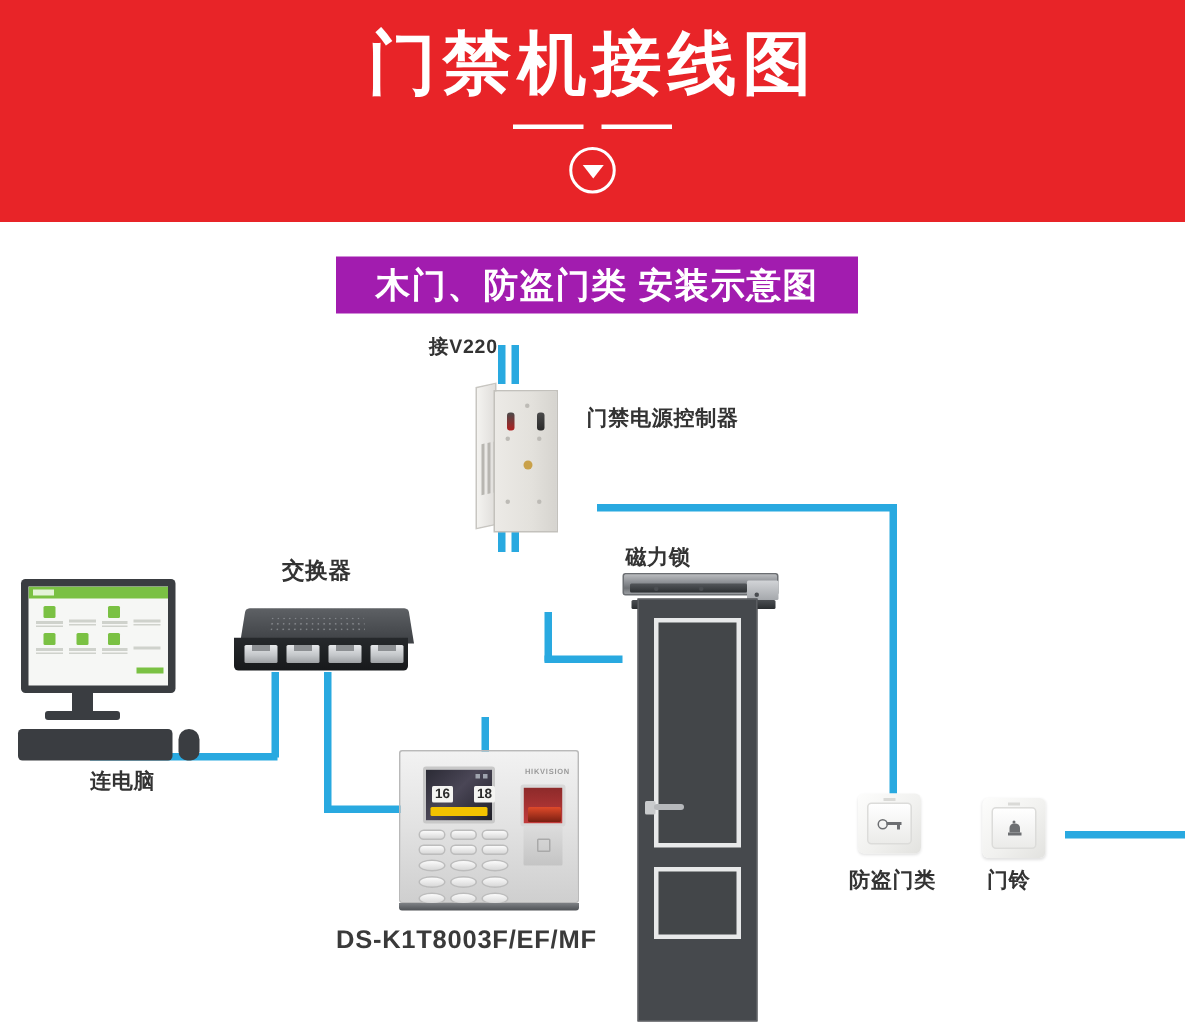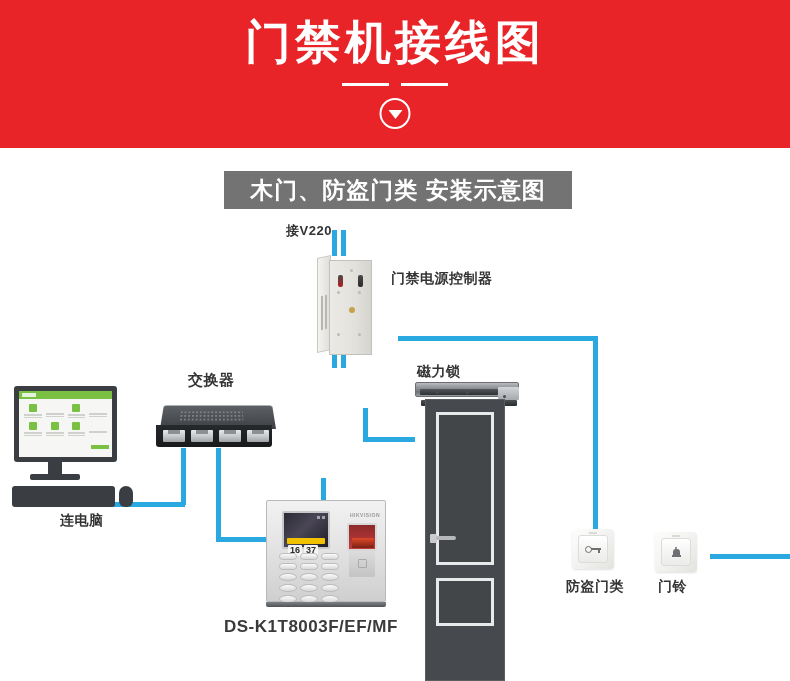--- a/index.html
+++ b/index.html
@@ -61,21 +61,21 @@
     border-right: 7px solid transparent;
     border-top: 9px solid #ffffff;
     margin-top: 1px;
   }
 
   
   .subtitle-banner {
     position: absolute;
     left: 224px; top: 171px;
     width: 348px; height: 38px;
-    background: #737373;
+    background: #a21caf;
     color: #ffffff;
     font-size: 23px;
     font-weight: bold;
     letter-spacing: 1px;
     display: flex;
     align-items: center;
     justify-content: center;
     white-space: nowrap;
   }
 
@@ -348,22 +348,21 @@
     left: 15px; top: 10px;
     width: 48px; height: 38px;
     background: linear-gradient(135deg, #2b2b35 0%, #4a4656 45%, #1f1f28 100%);
     border: 2px solid #c8c8c8;
     border-radius: 2px;
   }
   .term-time {
     position: absolute;
     left: 4px; top: 11px;
     display: flex;
-    gap: 2px;
-    margin-top: 21px;
+    gap: 14px;
   }
   .term-digit {
     background: #f4f4f2;
     color: #2a2a2a;
     font-size: 9px;
     font-weight: bold;
     line-height: 11px;
     padding: 0 2px;
     border-radius: 1px;
     font-family: "Liberation Sans", sans-serif;
@@ -666,21 +665,21 @@
   </div>
 
   <div class="terminal">
     <div class="term-screen">
       <div class="term-leds">
         <div class="term-led"></div>
         <div class="term-led"></div>
       </div>
       <div class="term-time">
         <div class="term-digit">16</div>
-        <div class="term-digit">37</div>
+        <div class="term-digit">18</div>
       </div>
       <div class="term-statusbar"></div>
     </div>
     <div class="term-brand">HIKVISION</div>
     <div class="term-fp">
       <div class="term-fp-inner"></div>
     </div>
     <div class="term-fp-base"></div>
     <div class="term-fp-sq"></div>
     <div class="term-keypad">

